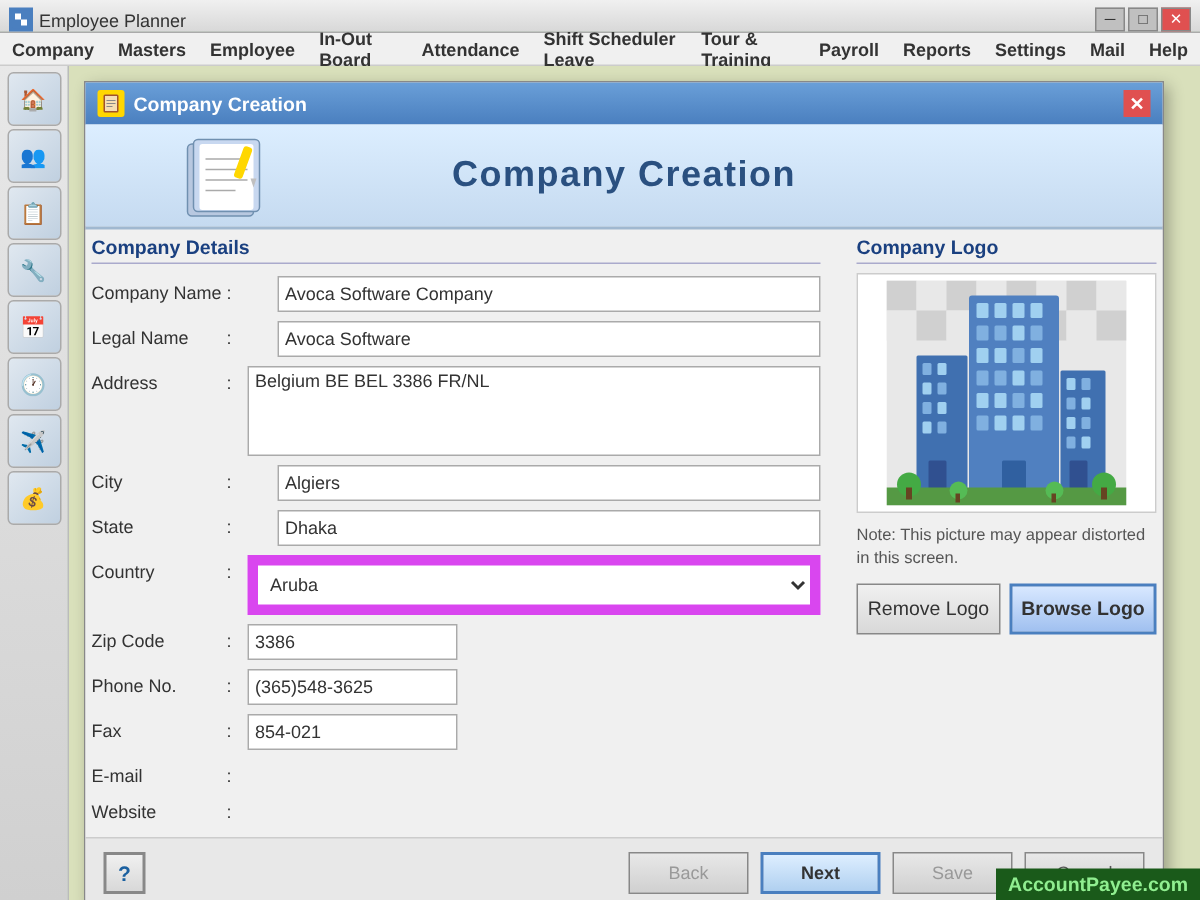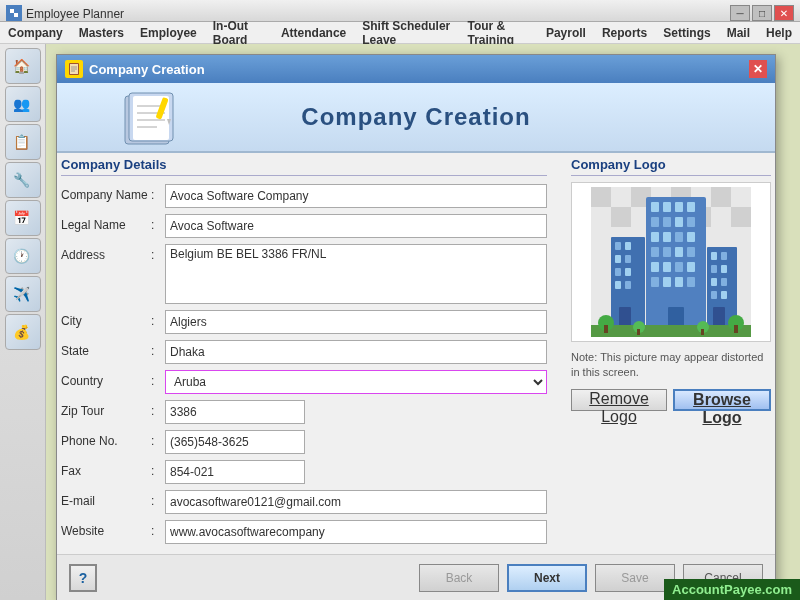--- a/index.html
+++ b/index.html
@@ -195,35 +195,36 @@
       flex-shrink: 0;
     }
     .form-input {
       flex: 1;
       height: 24px;
       border: 1px solid #aaa;
       background: white;
       font-size: 12px;
       padding: 2px 4px;
       color: #333;
+      margin-left: 20px;
     }
     .form-textarea {
       flex: 1;
       height: 60px;
       border: 1px solid #aaa;
       background: white;
       font-size: 12px;
       padding: 2px 4px;
       color: #333;
       resize: none;
     }
     .form-select {
       flex: 1;
-      height: 24px;
-      border: 1px solid #d946ef;
+      height: 40px;
+      border: 7px solid #d946ef;
       background: white;
       font-size: 12px;
       padding: 2px 4px;
       color: #333;
       appearance: auto;
     }
     .form-input-short {
       width: 140px;
       height: 24px;
       border: 1px solid #aaa;
@@ -265,27 +266,26 @@
       color: #555;
       margin-bottom: 8px;
       line-height: 1.4;
     }
     .logo-buttons {
       display: flex;
       gap: 6px;
     }
     .logo-btn {
       flex: 1;
-      height: 22px;
+      height: 34px;
       border: 1px solid #888;
       background: linear-gradient(to bottom, #f0f0f0, #d8d8d8);
-      font-size: 16px;
+      font-size: 13px;
       cursor: pointer;
       color: #333;
-      text-decoration: underline;
     }
     .logo-btn-browse {
       background: linear-gradient(to bottom, #d8e8ff, #a0c0f0);
       border: 2px solid #4a7fbf;
       font-weight: bold;
     }
 
     
     .dialog-footer {
       background: #e8e8e8;
@@ -459,47 +459,45 @@
               <span class="form-colon">:</span>
               <select class="form-select">
                 <option>Aruba</option>
                 <option>Belgium</option>
                 <option>Bangladesh</option>
                 <option>Algeria</option>
               </select>
             </div>
 
             <div class="form-row">
-              <span class="form-label">Zip Tour</span>
+              <span class="form-label">Zip Code</span>
               <span class="form-colon">:</span>
               <input class="form-input-short" type="text" value="3386" style="">
             </div>
 
             <div class="form-row">
               <span class="form-label">Phone No.</span>
               <span class="form-colon">:</span>
               <input class="form-input-short" type="text" value="(365)548-3625" style="">
             </div>
 
             <div class="form-row">
               <span class="form-label">Fax</span>
               <span class="form-colon">:</span>
               <input class="form-input-short" type="text" value="854-021" style="">
             </div>
 
             <div class="form-row">
               <span class="form-label">E-mail</span>
               <span class="form-colon">:</span>
-              <input class="form-input" type="text" value="avocasoftware0121@gmail.com" style="">
             </div>
 
             <div class="form-row">
               <span class="form-label">Website</span>
               <span class="form-colon">:</span>
-              <input class="form-input" type="text" value="www.avocasoftwarecompany" style="">
             </div>
           </div>
 
           <div class="right-panel">
             <div class="logo-section-title">Company Logo</div>
 
             <div class="logo-area">
 
               <svg class="building-svg" viewBox="0 0 160 150" xmlns="http://www.w3.org/2000/svg">
 

